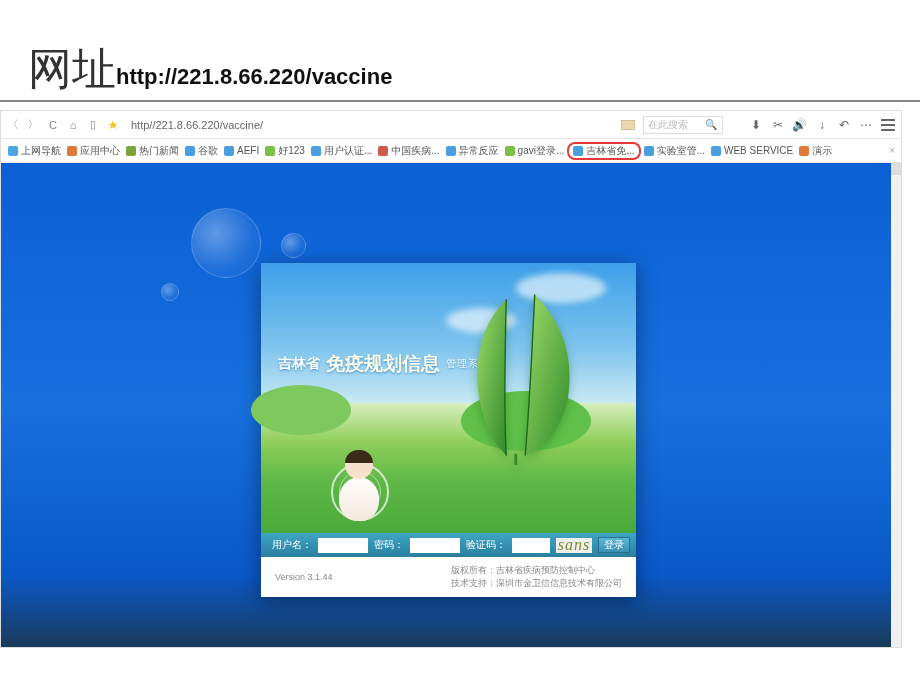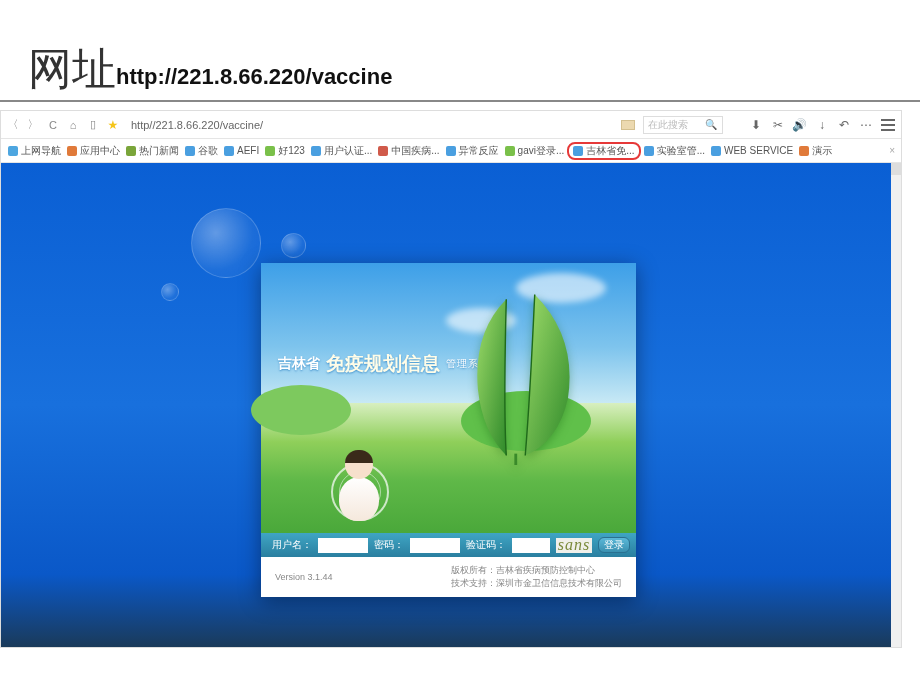--- a/index.html
+++ b/index.html
@@ -49,21 +49,21 @@
 .baby{position:absolute;left:70px;bottom:12px;width:55px;height:70px}
 .baby-body{position:absolute;bottom:0;left:8px;width:40px;height:44px;background:linear-gradient(to bottom,#fff,#f5e8dc);border-radius:50% 50% 45% 45%}
 .baby-head{position:absolute;top:0;left:14px;width:28px;height:28px;background:#f7e0cc;border-radius:50%}
 .baby-hair{position:absolute;top:-1px;left:14px;width:28px;height:13px;background:#3a2a1a;border-radius:14px 14px 0 0}
 .halo{position:absolute;bottom:0;left:0;width:58px;height:58px;border:2px solid rgba(255,255,255,.7);border-radius:50%}
 .halo2{position:absolute;bottom:8px;left:8px;width:42px;height:42px;border:1px solid rgba(255,255,255,.5);border-radius:50%}
 .login-bar{height:24px;background:linear-gradient(to bottom,#3fa5c4,#2a7fa0);display:flex;align-items:center;justify-content:flex-end;padding:0 6px;gap:6px;font-size:10px;color:#fff}
 .lb-label{white-space:nowrap}
 .lb-input{width:50px;height:15px;background:#fff;border:none;font-size:10px;padding:0 2px}
 .captcha{width:36px;height:15px;background:#f0f0ea;color:#7a8a3a;font-family:serif;font-style:italic;font-size:16px;display:flex;align-items:center;justify-content:center;letter-spacing:1px}
-.lb-btn{width:32px;height:16px;background:linear-gradient(to bottom,#5ab8d8,#3a90b0);border:1px solid #2a7090;color:#fff;font-size:10px;display:flex;align-items:center;justify-content:center;border-radius:6px;cursor:pointer}
+.lb-btn{width:32px;height:16px;background:linear-gradient(to bottom,#5ab8d8,#3a90b0);border:1px solid #2a7090;color:#fff;font-size:10px;display:flex;align-items:center;justify-content:center;border-radius:0;cursor:pointer}
 .footer{height:40px;background:#fff;display:flex;align-items:center;justify-content:space-between;padding:0 14px;font-size:9px;color:#888}
 .footer-right{text-align:left;line-height:1.5}
 </style>
 </head>
 <body>
 
 <div class="slide-title">
   <span class="zh">网址</span>
   <span class="url">http://221.8.66.220/vaccine</span>
 </div>

